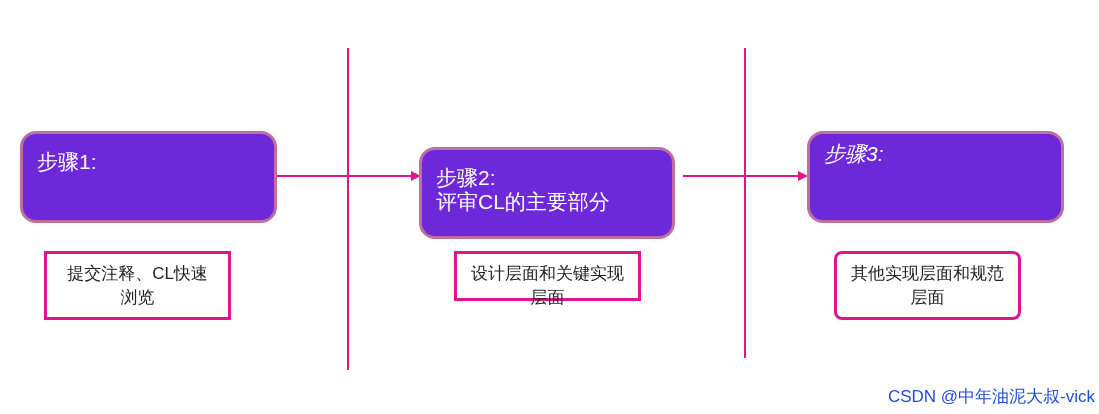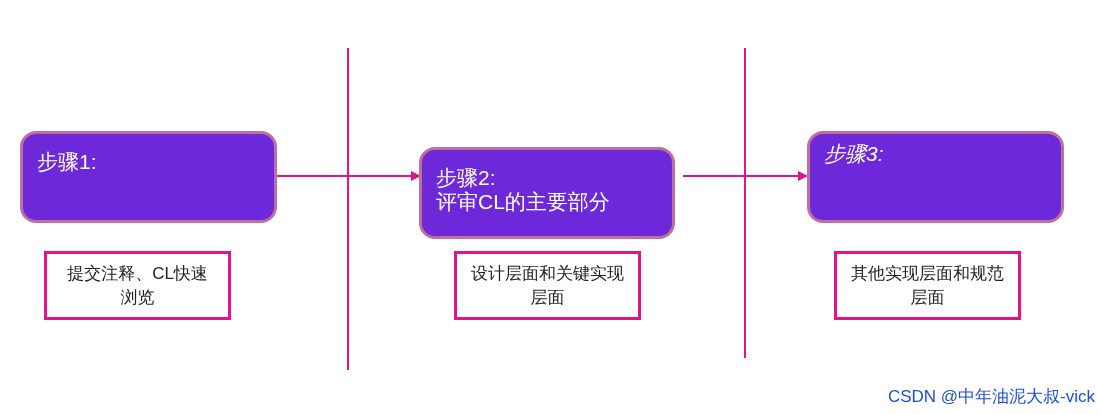--- a/index.html
+++ b/index.html
@@ -34,16 +34,16 @@
 </div>
 <div class="step" style="left:419px; top:131px; width:256px; height:92px;margin-top:16px;">
   <div>步骤2:</div>
   <div>评审CL的主要部分</div>
 </div>
 <div class="step" style="left:807px; top:131px; width:257px; height:92px; padding-top:8px;font-style:italic;">
   <div>步骤3:</div>
 </div>
 
 <div class="note" style="left:44px; top:251px; width:187px; height:69px; padding-left:14px; padding-right:14px;">提交注释、CL快速浏览</div>
-<div class="note" style="left:454px; top:251px; width:187px; height:69px; padding-left:14px; padding-right:14px;">设计层面和关键实现层面</div>
-<div class="note" style="left:834px; top:251px; width:187px; height:69px; padding-left:14px; padding-right:14px;">其他实现层面和规范层面</div>
+<div class="note" style="left:454px; top:251px; width:187px; height:50px; padding-left:14px; padding-right:14px;">设计层面和关键实现层面</div>
+<div class="note" style="left:834px; top:251px; width:187px; height:69px; padding-left:14px; padding-right:14px;border-radius:8px;">其他实现层面和规范层面</div>
 
 <div class="watermark">CSDN @中年油泥大叔-vick</div>
 
 </body></html>

